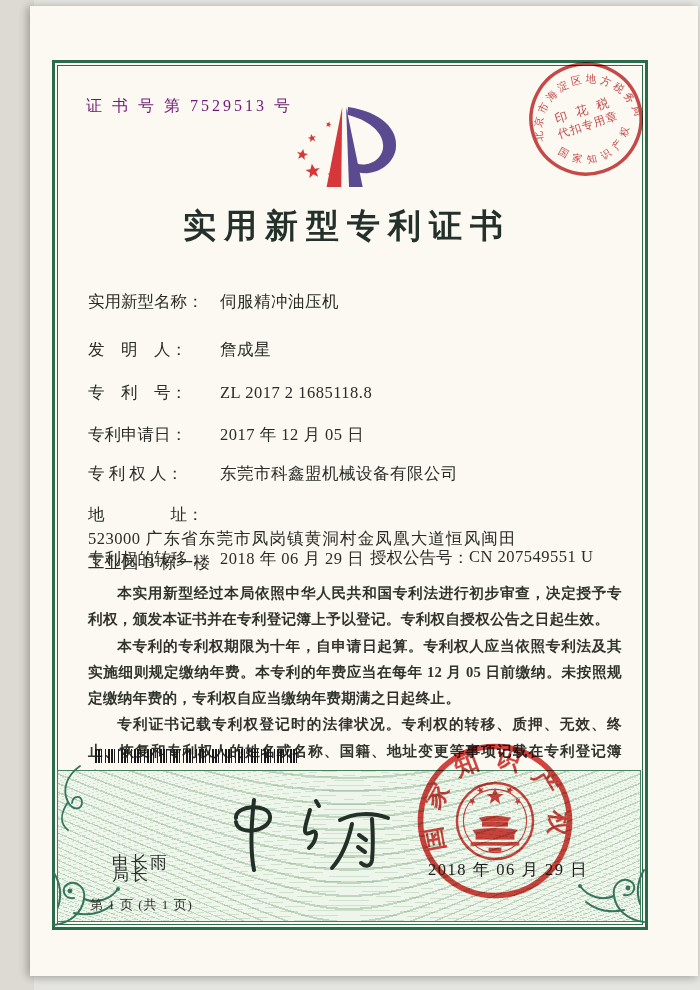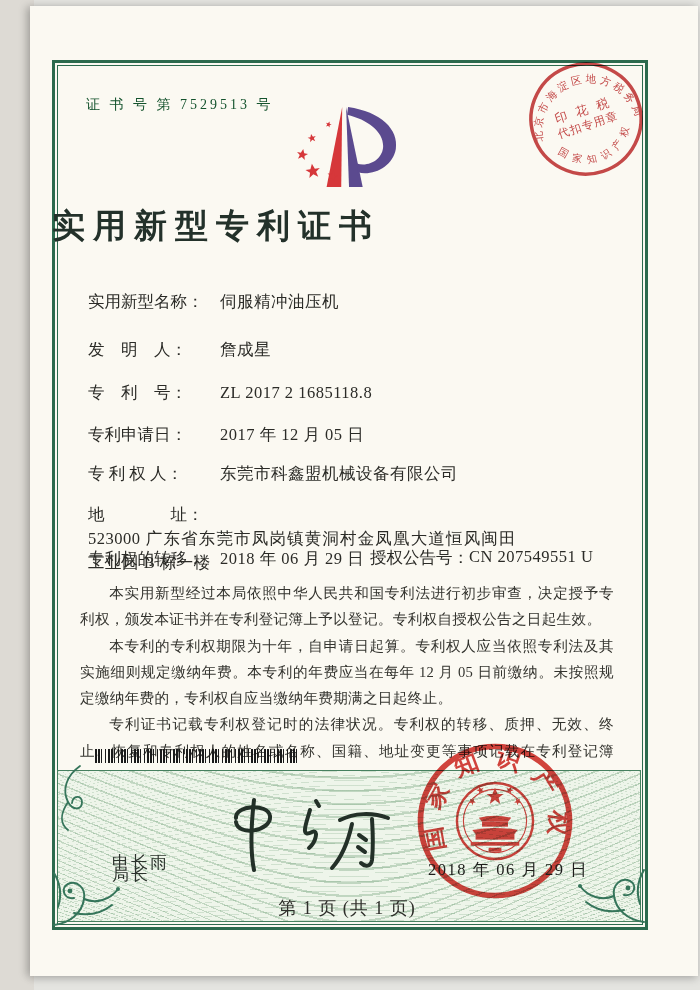--- a/index.html
+++ b/index.html
@@ -22,41 +22,42 @@
   }
   .frame{
     position:absolute;left:52px;top:60px;width:590px;height:864px;
     border:3px solid #2c6a4e;
   }
   .frame::before{
     content:"";position:absolute;inset:2px;border:1px solid #2c6a4e;
   }
   .cert-number{
     position:absolute;left:86px;top:96px;
-    font-size:14px;letter-spacing:3px;color:#14532d;
+    font-size:16px;letter-spacing:3px;color:#701a75;
   }
   .logo{position:absolute;left:272px;top:100px;width:156px;height:94px;}
   .tax-stamp{
     position:absolute;left:526px;top:58px;width:120px;height:122px;
     transform:rotate(-18deg);mix-blend-mode:multiply;opacity:.92;
   }
   .title{
     position:absolute;left:52px;width:590px;top:204px;
-    font-size:33px;font-weight:600;letter-spacing:8px;
+    text-align:center;font-size:33px;font-weight:600;letter-spacing:8px;
     color:#23312a;
   }
   .field-row{position:absolute;left:88px;width:548px;font-size:16.5px;line-height:1.45;}
   .field-label{display:inline-block;width:132px;vertical-align:top;white-space:pre;}
   .field-value{display:inline-block;vertical-align:top;letter-spacing:.5px;}
   .addr .field-value{width:428px;text-align:justify;}
   .grant-no-group{position:absolute;left:370px;top:547px;font-size:16.5px;}
   .body-text{
-    position:absolute;left:80px;top:580px;width:534px;
+    position:absolute;left:88px;top:580px;width:534px;
     font-size:14.6px;line-height:1.8;text-align:justify;letter-spacing:.3px;
     color:#33332e;
+    font-weight:bold;
   }
   .body-text p{margin:0;text-indent:2em;}
   .barcode{
     position:absolute;left:95px;top:749px;width:205px;height:14px;
     background:repeating-linear-gradient(90deg,
       #1a1a1a 0 2px,transparent 2px 3px,
       #1a1a1a 3px 5px,transparent 5px 6px,
       #1a1a1a 6px 7px,transparent 7px 10px,
       #1a1a1a 10px 11px,transparent 11px 13px);
   }
@@ -72,22 +73,22 @@
   .flourish{position:absolute;pointer-events:none;}
   .commissioner-title{position:absolute;left:112px;top:820px;font-size:17px;color:#2c332d;letter-spacing:2px;margin-top:43px;}
   .commissioner-name{position:absolute;left:112px;top:851px;font-size:17px;color:#2c332d;letter-spacing:2px;text-align:center;}
   .signature{position:absolute;left:222px;top:788px;width:190px;height:92px;}
   .seal{position:absolute;left:414px;top:740px;width:162px;height:162px;mix-blend-mode:multiply;opacity:.93;}
   .seal-date{
     position:absolute;left:428px;top:859px;width:200px;
     font-size:16.5px;letter-spacing:1.5px;color:#1d1d1b;z-index:5;
   }
   .footer{
-    position:absolute;left:52px;width:590px;top:896px;text-align:center;
-    font-size:18px;color:#2e2e2a;letter-spacing:1px;z-index:4;
+    position:absolute;left:52px;width:590px;top:896px;text-align:left;
+    font-size:13px;color:#2e2e2a;letter-spacing:1px;z-index:4;padding-left:38px;
   }
 </style>
 </head>
 <body>
 
 <div class="page">
   <div class="page-edge"></div>
   <div class="paper"></div>
   <div class="frame"></div>
 

